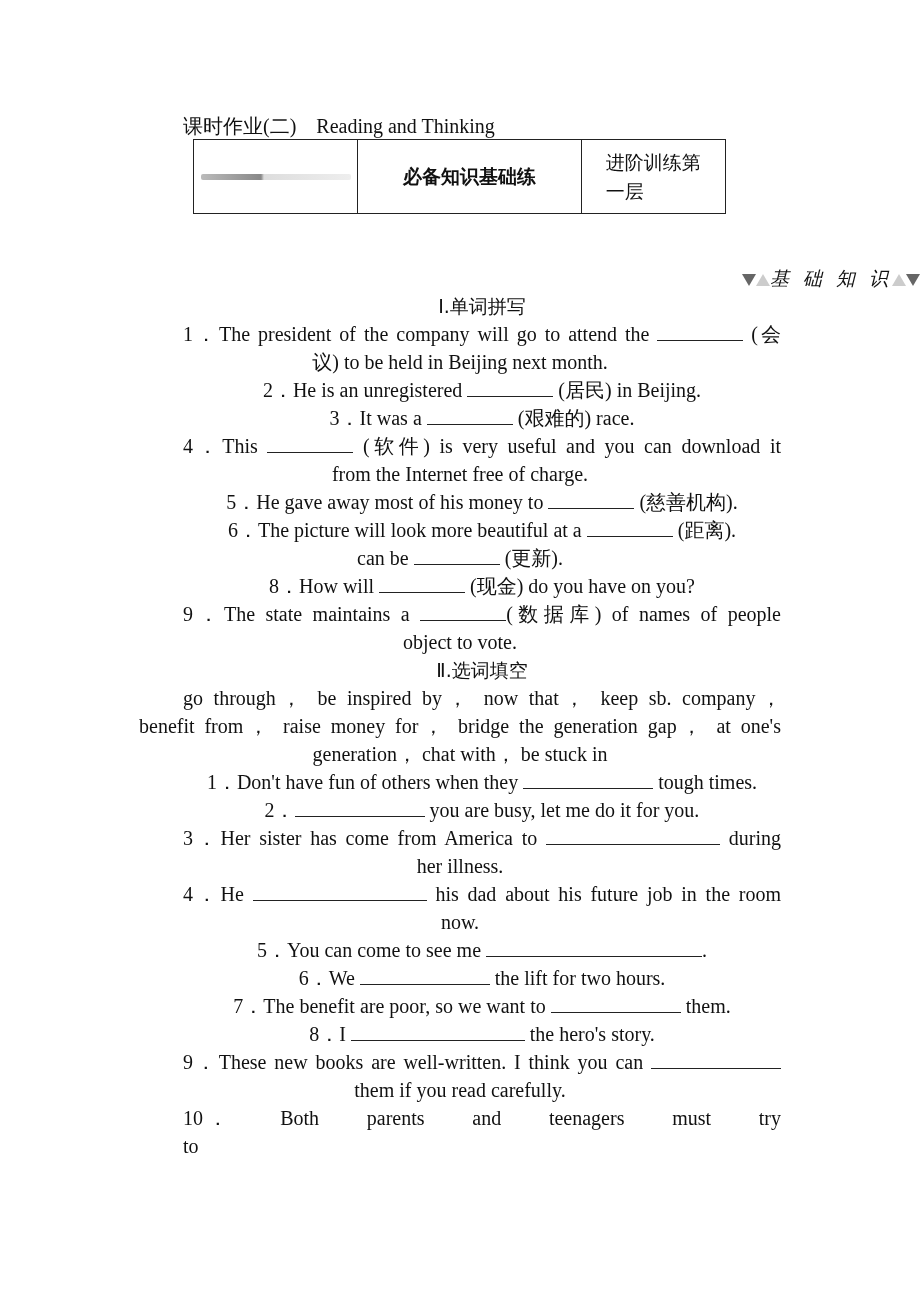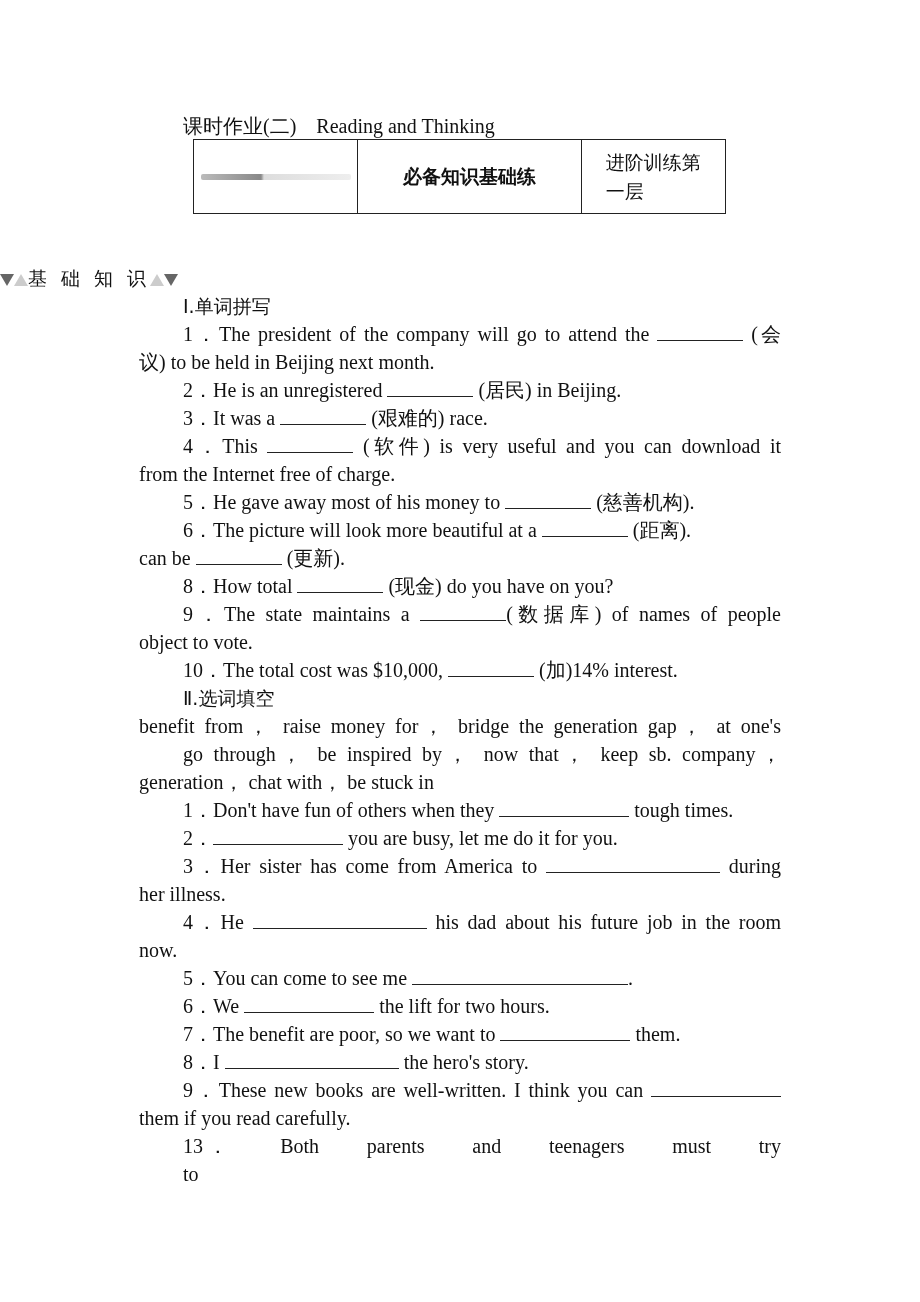--- a/index.html
+++ b/index.html
@@ -16,28 +16,28 @@
     position: absolute; left: 193px; top: 139px; width: 533px; height: 75px;
     border: 1px solid #222; display: flex; box-sizing: border-box;
   }
   .banner .cell { border-right: 1px solid #222; display: flex; align-items: center; justify-content: center; box-sizing: border-box; }
   .banner .cell:last-child { border-right: none; }
   .banner .c1 { width: 165px; }
   .banner .c2 { width: 224px; font-family: "DejaVu Sans", sans-serif; font-size: 19px; font-weight: bold; }
   .banner .c3 { width: 144px; font-family: "DejaVu Sans", sans-serif; font-size: 19px; text-align: left; line-height: 29px; padding: 0 6px; }
   .deco-bar { width: 150px; height: 6px; background: linear-gradient(90deg, #bbb 0, #888 40%, #ddd 42%, #eee 100%); border-radius: 2px; }
   .section-head {
-    position: absolute; left: 0; width: 920px; top: 266px; text-align: left;
-    font-family: "DejaVu Sans", sans-serif; font-size: 19px; letter-spacing: 4px;
+    position: absolute; left: 0; width: 920px; top: 266px; text-align: right;
+    font-family: "DejaVu Sans", sans-serif; font-size: 19px; letter-spacing: 4px; font-style: italic;
   }
   .tri { display: inline-block; width: 0; height: 0; border-left: 7px solid transparent; border-right: 7px solid transparent; vertical-align: middle; }
   .tri.dark { border-top: 12px solid #666; }
   .tri.light { border-bottom: 12px solid #ccc; }
   .content { position: absolute; left: 139px; top: 292px; width: 642px; }
-  .line { height: 28px; line-height: 28px; white-space: nowrap; }
+  .line { height: 28px; line-height: 28px; white-space: nowrap; text-align: center; }
   .hanging { padding-left: 44px; }
   .justify { text-align: justify; text-align-last: justify; white-space: normal; }
   .sub { font-family: "DejaVu Sans", sans-serif; font-size: 19px; }
   .blank { display: inline-block; border-bottom: 1px solid #222; height: 18px; vertical-align: baseline; }
 </style>
 </head>
 <body>
 
 <div class="page">
 
@@ -72,30 +72,29 @@
 
     <div class="line hanging justify"><span>4．</span><span>This </span><span class="blank" style="width:86px"></span><span> (软件) is very useful and you can download it</span></div>
     <div class="line">from the Internet free of charge.</div>
 
     <div class="line hanging"><span>5．</span><span>He gave away most of his money to </span><span class="blank" style="width:86px"></span><span> (慈善机构).</span></div>
 
     <div class="line hanging"><span>6．</span><span>The picture will look more beautiful at a </span><span class="blank" style="width:86px"></span><span> (距离).</span></div>
 
     <div class="line"><span>can be </span><span class="blank" style="width:86px"></span><span> (更新).</span></div>
 
-    <div class="line hanging"><span>8．</span><span>How total </span><span class="blank" style="width:86px"></span><span> (现金) do you have on you?</span></div>
+    <div class="line hanging"><span>8．</span><span>How will </span><span class="blank" style="width:86px"></span><span> (现金) do you have on you?</span></div>
 
     <div class="line hanging justify"><span>9．</span><span>The state maintains a </span><span class="blank" style="width:86px"></span><span>(数据库) of names of people</span></div>
     <div class="line">object to vote.</div>
 
-    <div class="line hanging"><span>10．</span><span>The total cost was $10,000, </span><span class="blank" style="width:86px"></span><span> (加)14% interest.</span></div>
 
     <div class="line hanging sub">Ⅱ.选词填空</div>
+    <div class="line hanging justify">go through，  be inspired by，  now that，  keep sb. company，</div>
     <div class="line justify">benefit from，  raise money for，  bridge the generation gap，  at one's</div>
-    <div class="line hanging justify">go through，  be inspired by，  now that，  keep sb. company，</div>
     <div class="line">generation，  chat with，  be stuck in</div>
 
     <div class="line hanging"><span>1．</span><span>Don't have fun of others when they </span><span class="blank" style="width:130px"></span><span> tough times.</span></div>
 
     <div class="line hanging"><span>2．</span><span class="blank" style="width:130px"></span><span> you are busy, let me do it for you.</span></div>
 
     <div class="line hanging justify"><span>3．</span><span>Her sister has come from America to </span><span class="blank" style="width:174px"></span><span> during</span></div>
     <div class="line">her illness.</div>
 
     <div class="line hanging justify"><span>4．</span><span>He </span><span class="blank" style="width:174px"></span><span> his dad about his future job in the room</span></div>
@@ -105,15 +104,15 @@
 
     <div class="line hanging"><span>6．</span><span>We </span><span class="blank" style="width:130px"></span><span> the lift for two hours.</span></div>
 
     <div class="line hanging"><span>7．</span><span>The benefit are poor, so we want to </span><span class="blank" style="width:130px"></span><span> them.</span></div>
 
     <div class="line hanging"><span>8．</span><span>I </span><span class="blank" style="width:174px"></span><span> the hero's story.</span></div>
 
     <div class="line hanging justify"><span>9．</span><span>These new books are well-written. I think you can </span><span class="blank" style="width:130px"></span></div>
     <div class="line">them if you read carefully.</div>
 
-    <div class="line hanging justify"><span>13</span><span style="word-spacing:38px">．  Both  parents  and  teenagers  must  try  to</span></div>
+    <div class="line hanging justify"><span>10</span><span style="word-spacing:38px">．  Both  parents  and  teenagers  must  try  to</span></div>
   </div>
 </div>
 
 </body></html>

